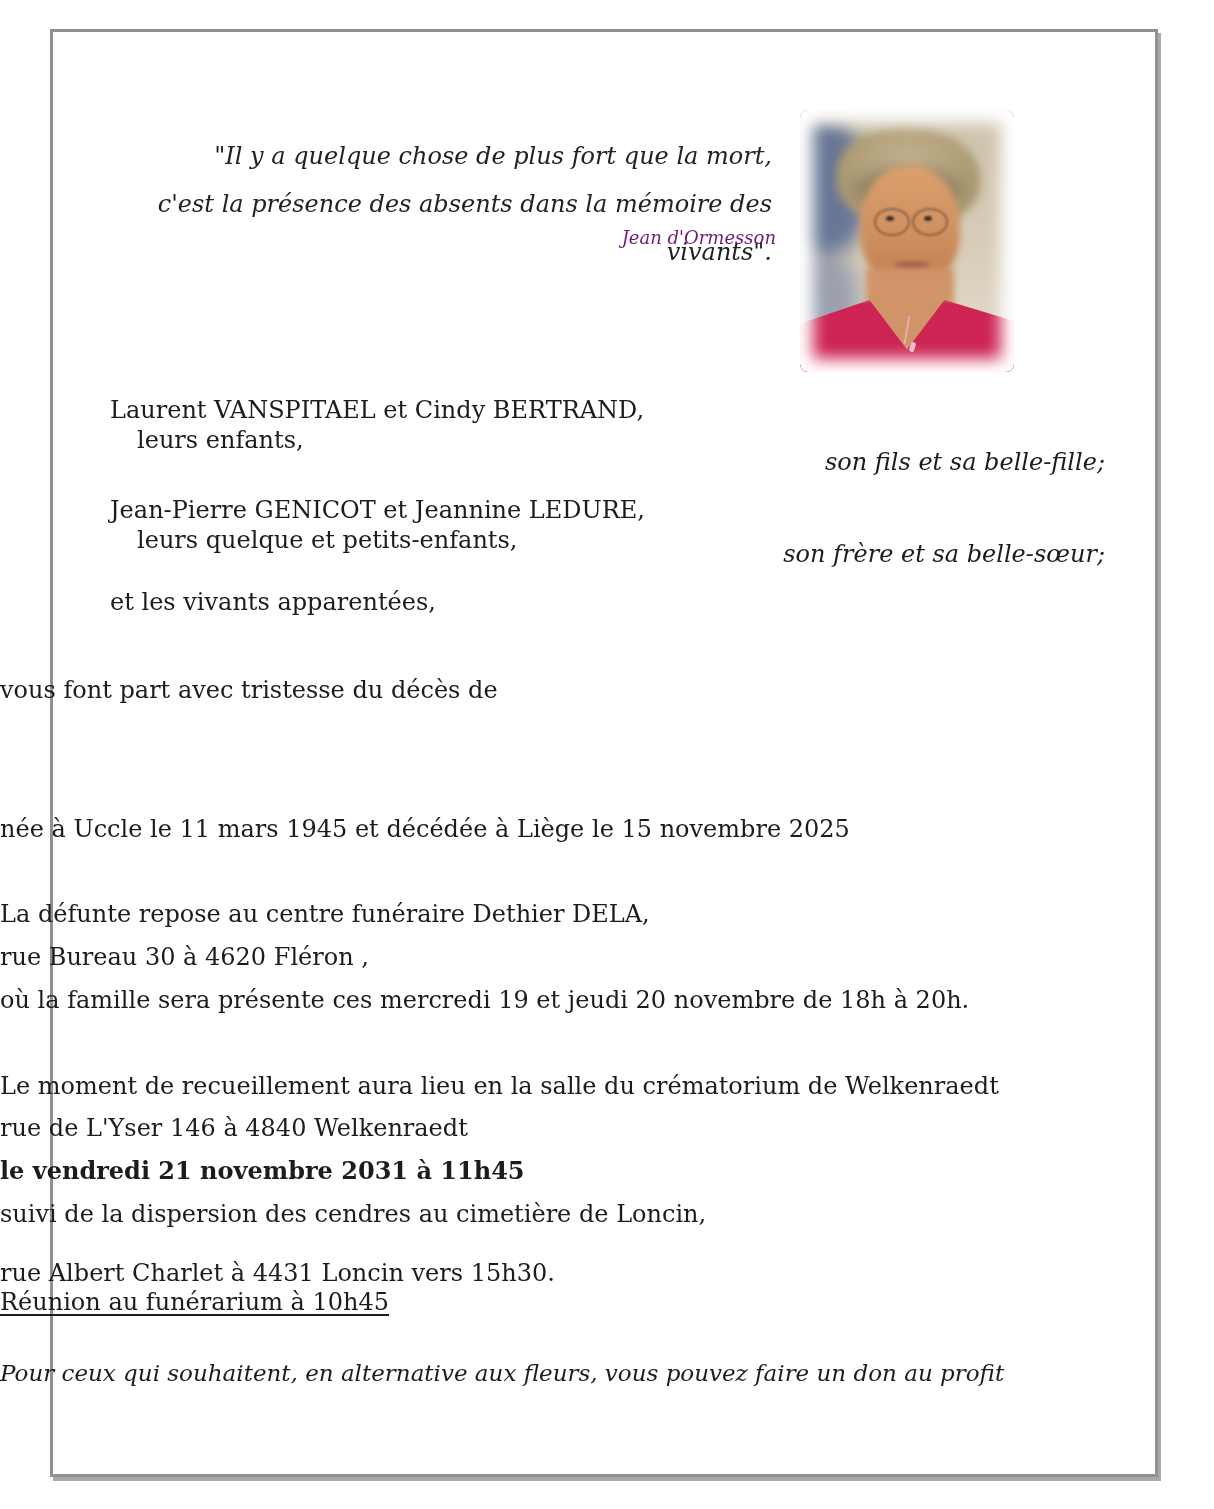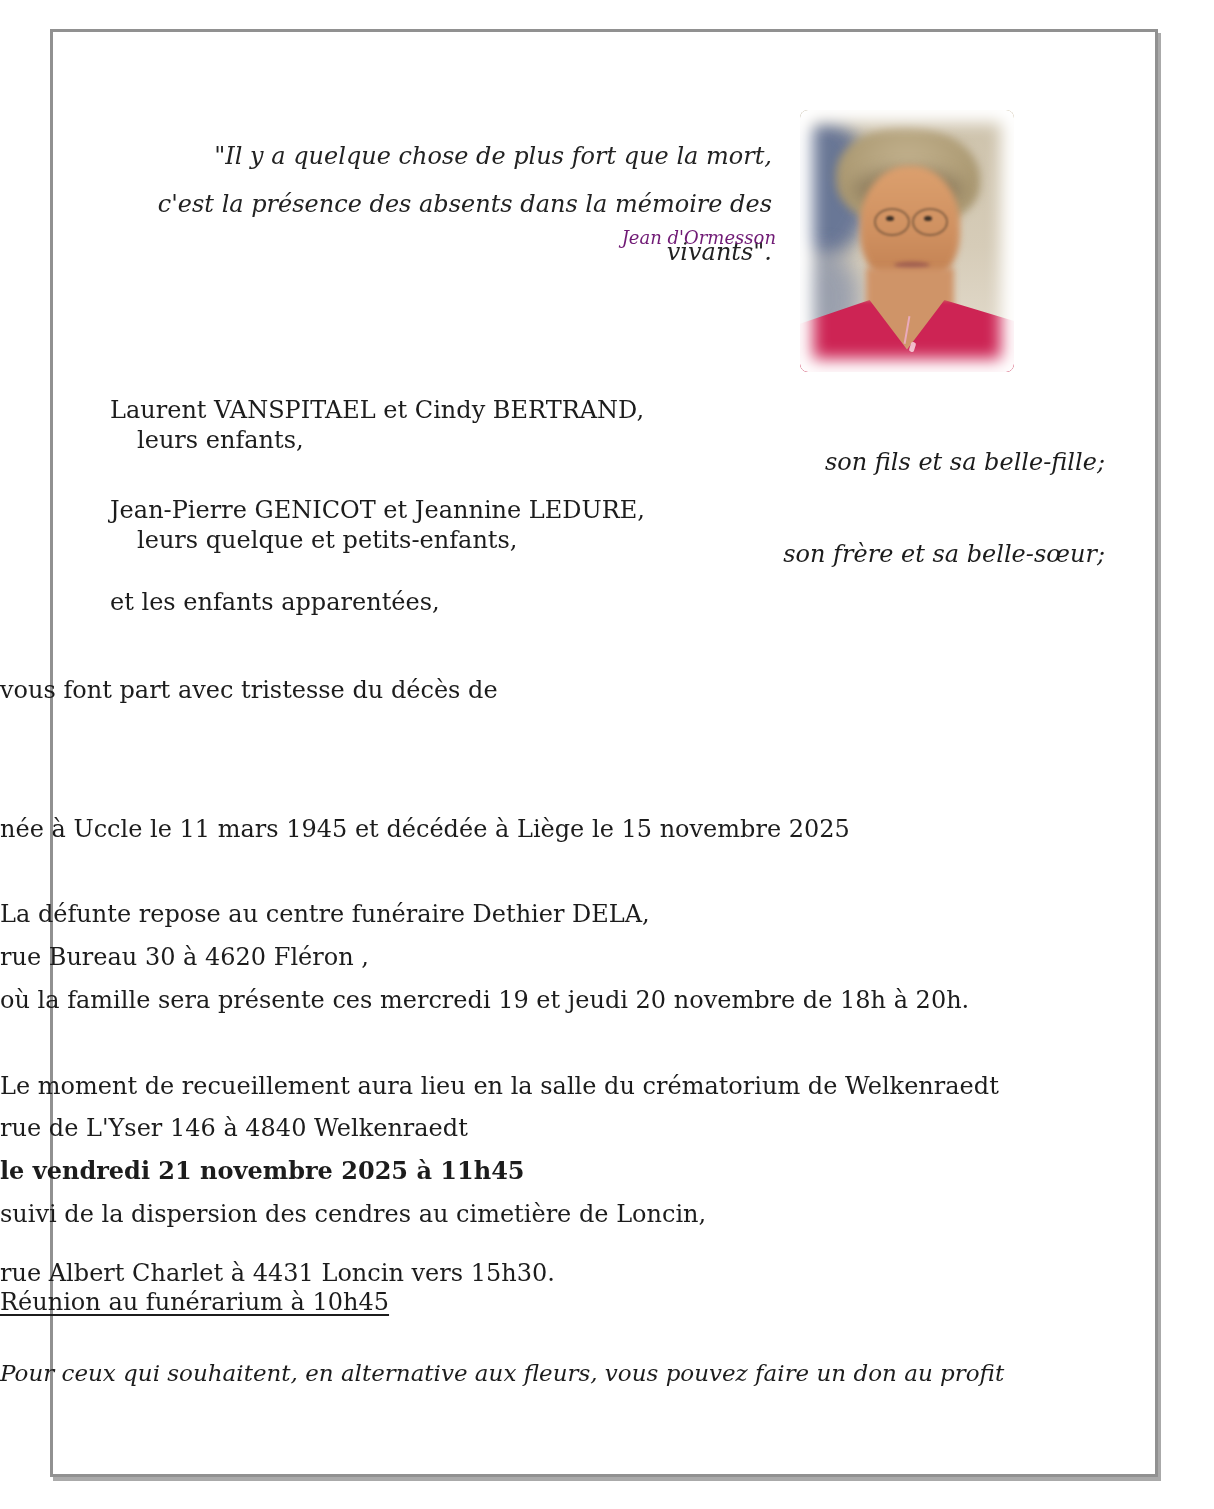--- a/index.html
+++ b/index.html
@@ -116,30 +116,30 @@
   </div>
 
   <div class="fam-line abs" style="left:110px; top:396px;">Laurent VANSPITAEL et Cindy BERTRAND,</div>
   <div class="fam-sub abs" style="left:137px; top:426px;">leurs enfants,</div>
   <div class="relation abs" style="left:700px; top:448px;">son fils et sa belle-fille;</div>
 
   <div class="fam-line abs" style="left:110px; top:496px;">Jean-Pierre GENICOT et Jeannine LEDURE,</div>
   <div class="fam-sub abs" style="left:137px; top:526px;">leurs quelque et petits-enfants,</div>
   <div class="relation abs" style="left:700px; top:540px;">son frère et sa belle-sœur;</div>
 
-  <div class="fam-line abs" style="left:110px; top:588px;">et les enfants apparentées,</div>
+  <div class="fam-line abs" style="left:110px; top:588px;">et les vivants apparentées,</div>
 
   <div class="center abs" style="top:676px;">vous font part avec tristesse du décès de</div>
   <div class="center abs" style="top:815px;">née à Uccle le 11 mars 1945 et décédée à Liège le 15 novembre 2025</div>
 
   <div class="center abs" style="top:900px;">La défunte repose au centre funéraire Dethier DELA,</div>
   <div class="center abs" style="top:943px;">rue Bureau 30 à 4620 Fléron ,</div>
   <div class="center abs" style="top:986px;">où la famille sera présente ces mercredi 19 et jeudi 20 novembre de 18h à 20h.</div>
 
   <div class="center abs" style="top:1072px;">Le moment de recueillement aura lieu en la salle du crématorium de Welkenraedt</div>
   <div class="center abs" style="top:1114px;">rue de L'Yser 146 à 4840 Welkenraedt</div>
-  <div class="center bold abs" style="top:1156px;">le vendredi 21 novembre 2025 à 11h45</div>
+  <div class="center bold abs" style="top:1156px;">le vendredi 21 novembre 2031 à 11h45</div>
   <div class="center abs" style="top:1200px;">suivi de la dispersion des cendres au cimetière de Loncin,</div>
   <div class="center abs" style="top:1243px;margin-top:16px;">rue Albert Charlet à 4431 Loncin vers 15h30.</div>
   <div class="center underline abs" style="top:1288px;">Réunion au funérarium à 10h45</div>
 
   <div class="center donation abs" style="top:1360px;">Pour ceux qui souhaitent, en alternative aux fleurs, vous pouvez faire un don au profit</div>
 </div>
 
 </body></html>

